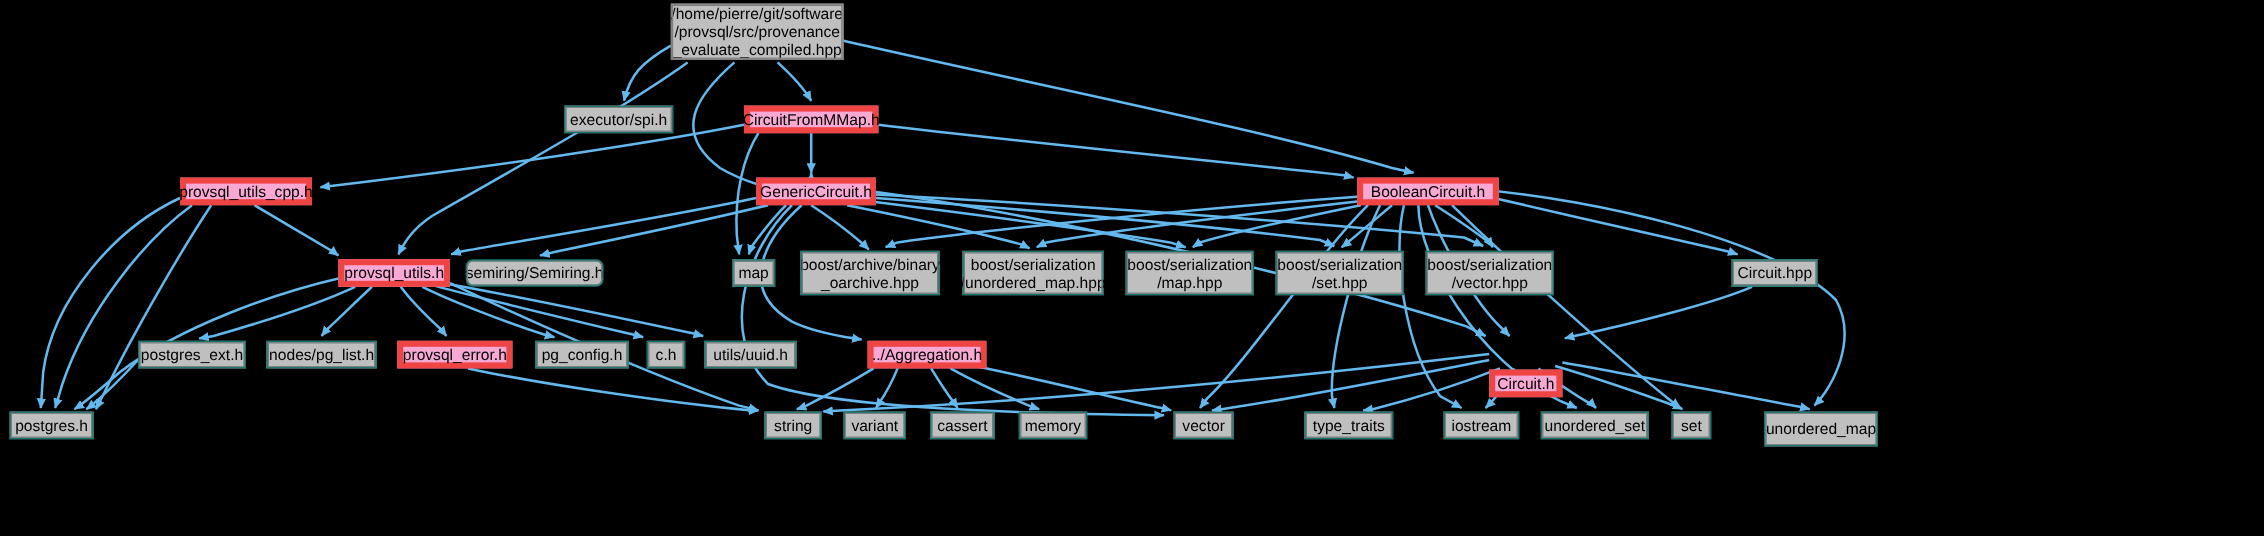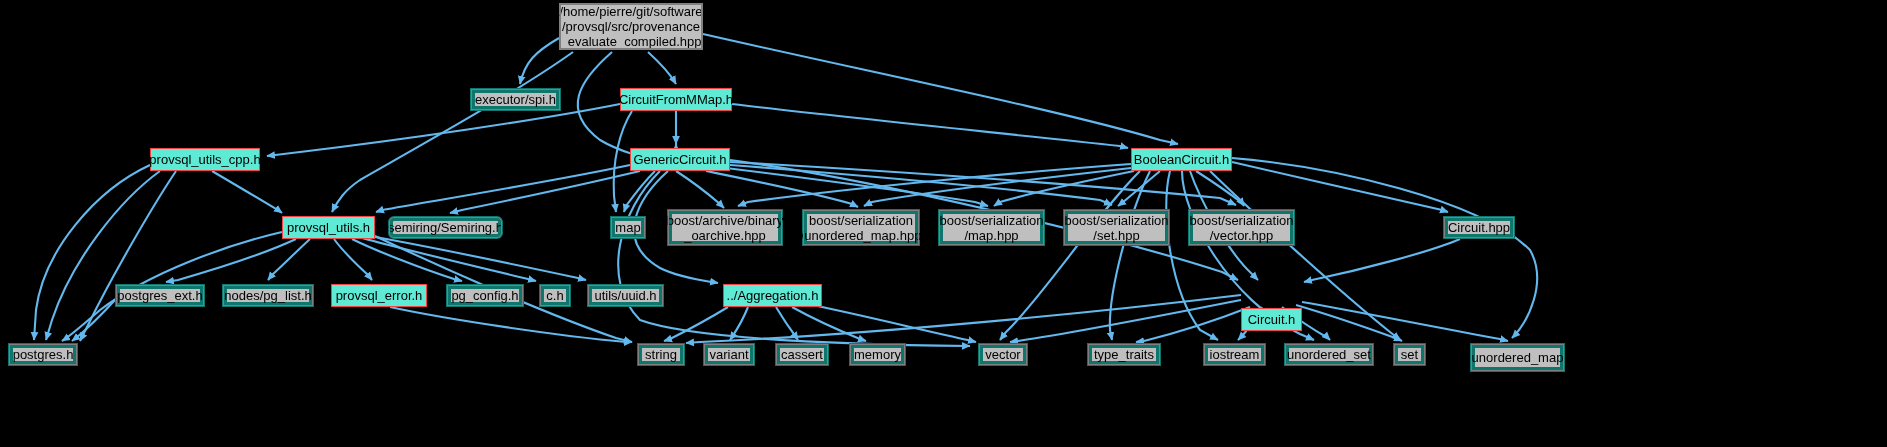--- a/index.html
+++ b/index.html
@@ -34,25 +34,25 @@
     font-size: 13px;
     line-height: 15px;
     white-space: pre-line;
     border: 1px solid #000000;
     outline: 1px solid #7f7f7f;
     outline-offset: -2px;
     z-index: 5;
   }
   .node.gray {
     background: #bfbfbf;
-    border: 5px solid #0f766e;
+    border: 2px solid #0f766e;
   }
   .node.white {
-    background: #5eead4;
-    border: 1px solid #ef4444;
+    background: #f9a8d4;
+    border: 5px solid #ef4444;
     outline: none;
   }
   .node.root {
     background: #bfbfbf;
     border: 1px solid #808080;
   }
 </style>
 </head>
 <body>
 
@@ -192,21 +192,21 @@
 _evaluate_compiled.hpp</div>
 
   <div class="node gray" style="left:470px; top:88px; width:91px; height:23px;">executor/spi.h</div>
 
   <div class="node white" style="left:620px; top:88px; width:112px; height:23px;">CircuitFromMMap.h</div>
 
   <div class="node white" style="left:150px; top:148px; width:110px; height:23px;">provsql_utils_cpp.h</div>
 
   <div class="node white" style="left:630px; top:148px; width:100px; height:23px;">GenericCircuit.h</div>
 
-  <div class="node white" style="left:1131px; top:148px; width:101px; height:23px;">BooleanCircuit.h</div>
+  <div class="node white" style="left:1131px; top:148px; width:118px; height:23px;">BooleanCircuit.h</div>
 
   <div class="node white" style="left:282px; top:216px; width:93px; height:23px;">provsql_utils.h</div>
 
   <div class="node gray" style="left:388px; top:216px; width:115px; height:23px;border-radius:6px;">semiring/Semiring.h</div>
 
   <div class="node gray" style="left:610px; top:216px; width:36px; height:23px;">map</div>
 
   <div class="node gray" style="left:667px; top:209px; width:116px; height:37px;">boost/archive/binary
 _oarchive.hpp</div>
 

